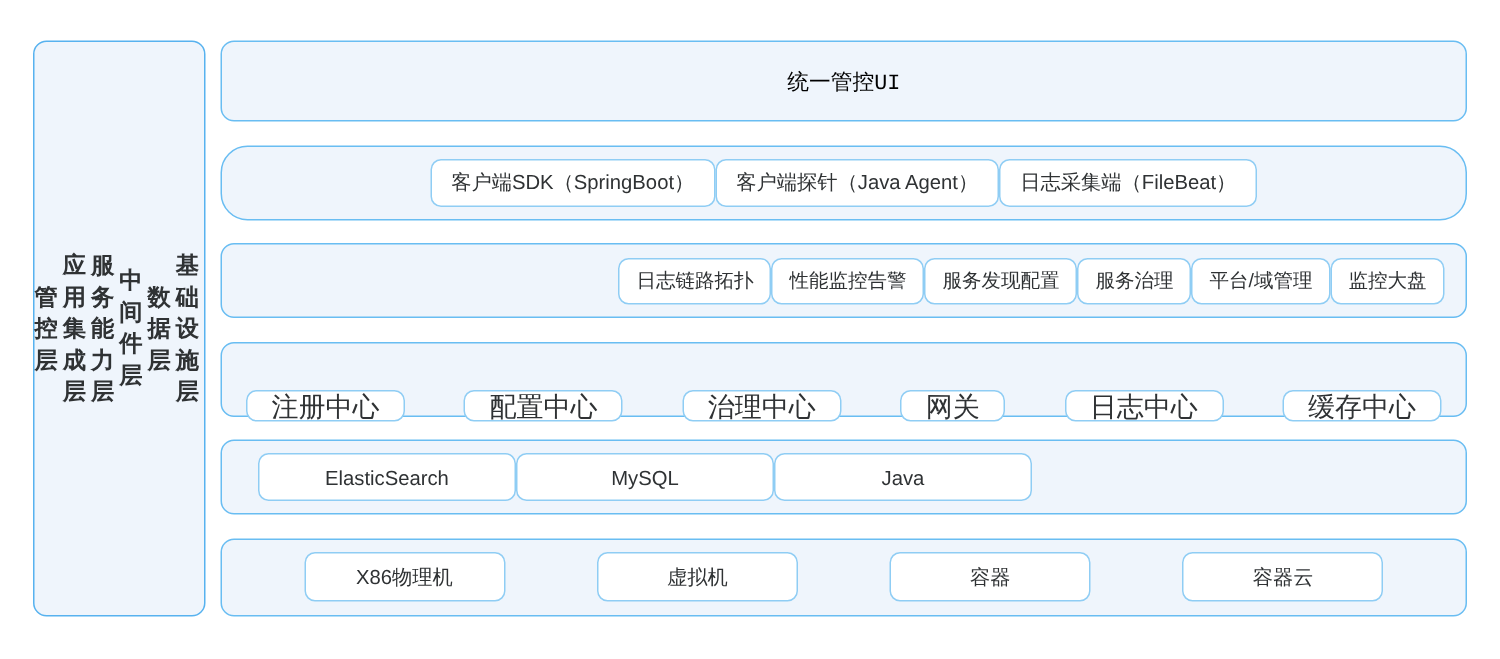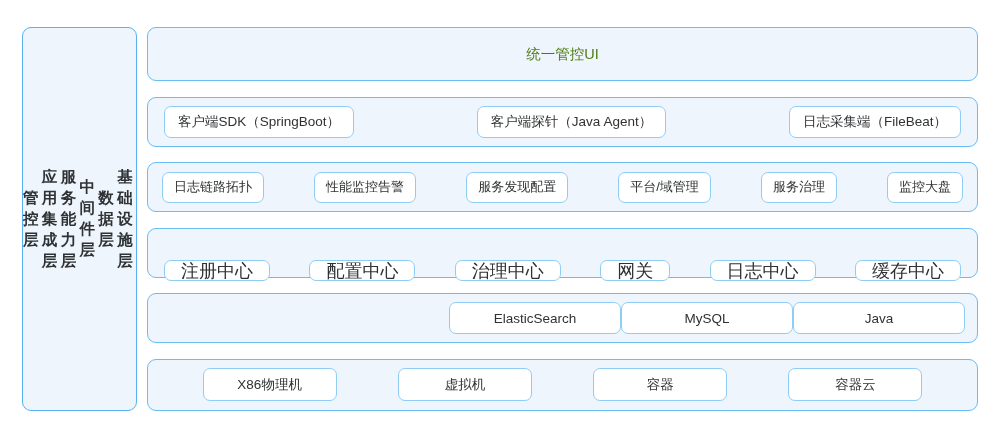--- a/index.html
+++ b/index.html
@@ -60,29 +60,30 @@
   .row {
     box-sizing: border-box;
     background: #eff5fc;
     border: 1.4px solid #69bdf2;
     border-radius: 9px;
     display: flex;
     align-items: center;
     height: 54px;
   }
   .row.row-control   { height: 54px; justify-content: center; }
-  .row.row-app       { height: 50px; justify-content: space-between; padding: 0 16px; }
-  .row.row-service   { height: 50px; justify-content: space-between; padding: 0 14px; }
+  .row.row-app       { height: 50px; justify-content: center; padding: 0 16px; border-radius: 18px; }
+  .row.row-service   { height: 50px; justify-content: flex-end; padding: 0 14px; }
   .row.row-middle    { height: 50px; justify-content: space-between; padding: 0 16px; }
-  .row.row-data      { height: 50px; justify-content: flex-end; padding: 0 12px; }
+  .row.row-data      { height: 50px; justify-content: flex-start; padding: 0 24px; }
   .row.row-infra     { height: 52px; justify-content: space-around; padding: 0 24px; }
 
   .row-title {
     font-size: 14.5px;
-    color: #4d7c0f;
+    color: #000000;
+    font-family: Liberation Mono, monospace;
   }
 
   
   .pill {
     box-sizing: border-box;
     background: #ffffff;
     border: 1.3px solid #8fcdf4;
     border-radius: 7px;
     display: flex;
     align-items: center;
@@ -122,22 +123,22 @@
     <div class="row row-app">
       <div class="pill">客户端SDK（SpringBoot）</div>
       <div class="pill">客户端探针（Java Agent）</div>
       <div class="pill">日志采集端（FileBeat）</div>
     </div>
 
     <div class="row row-service">
       <div class="pill">日志链路拓扑</div>
       <div class="pill">性能监控告警</div>
       <div class="pill">服务发现配置</div>
+      <div class="pill">服务治理</div>
       <div class="pill">平台/域管理</div>
-      <div class="pill">服务治理</div>
       <div class="pill">监控大盘</div>
     </div>
 
     <div class="row row-middle">
       <div class="pill">注册中心</div>
       <div class="pill">配置中心</div>
       <div class="pill">治理中心</div>
       <div class="pill">网关</div>
       <div class="pill">日志中心</div>
       <div class="pill">缓存中心</div>

